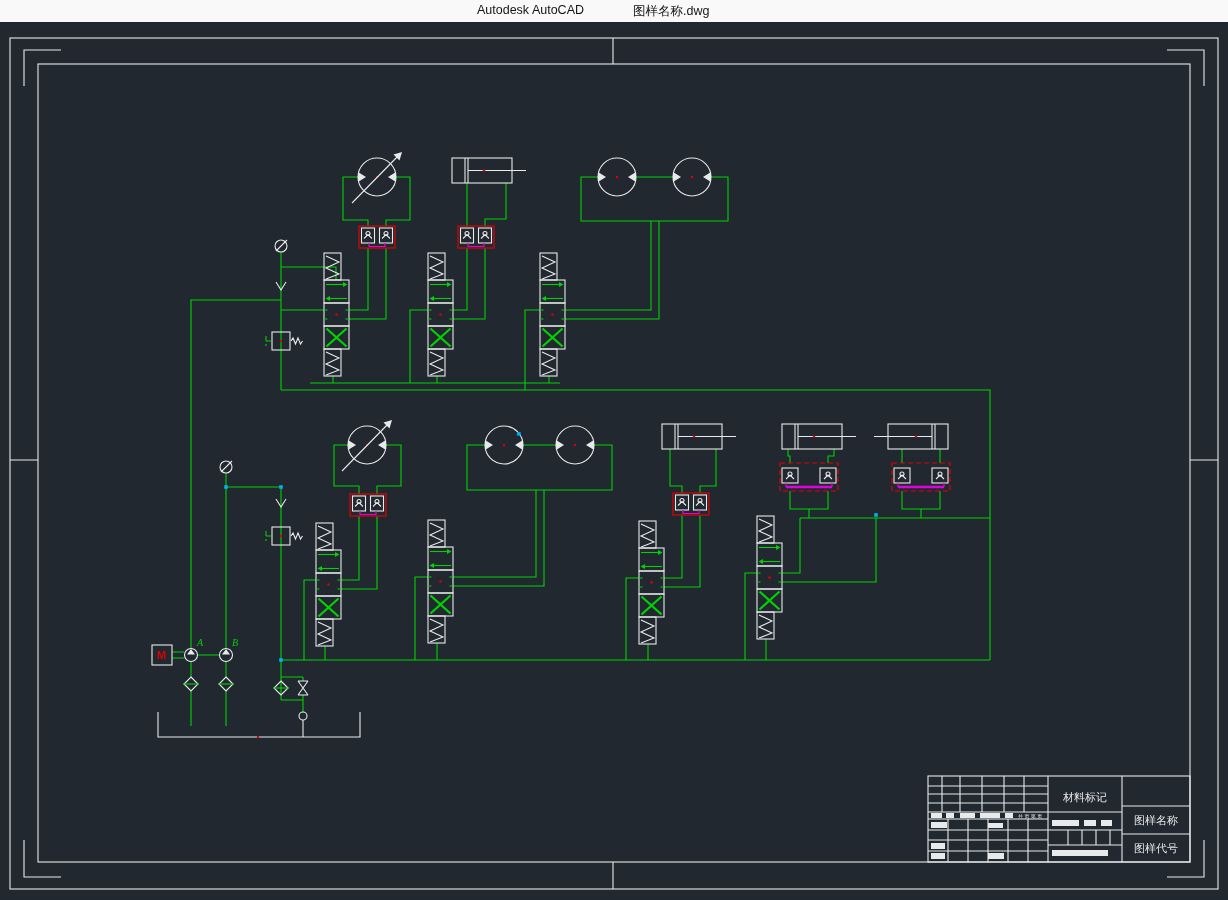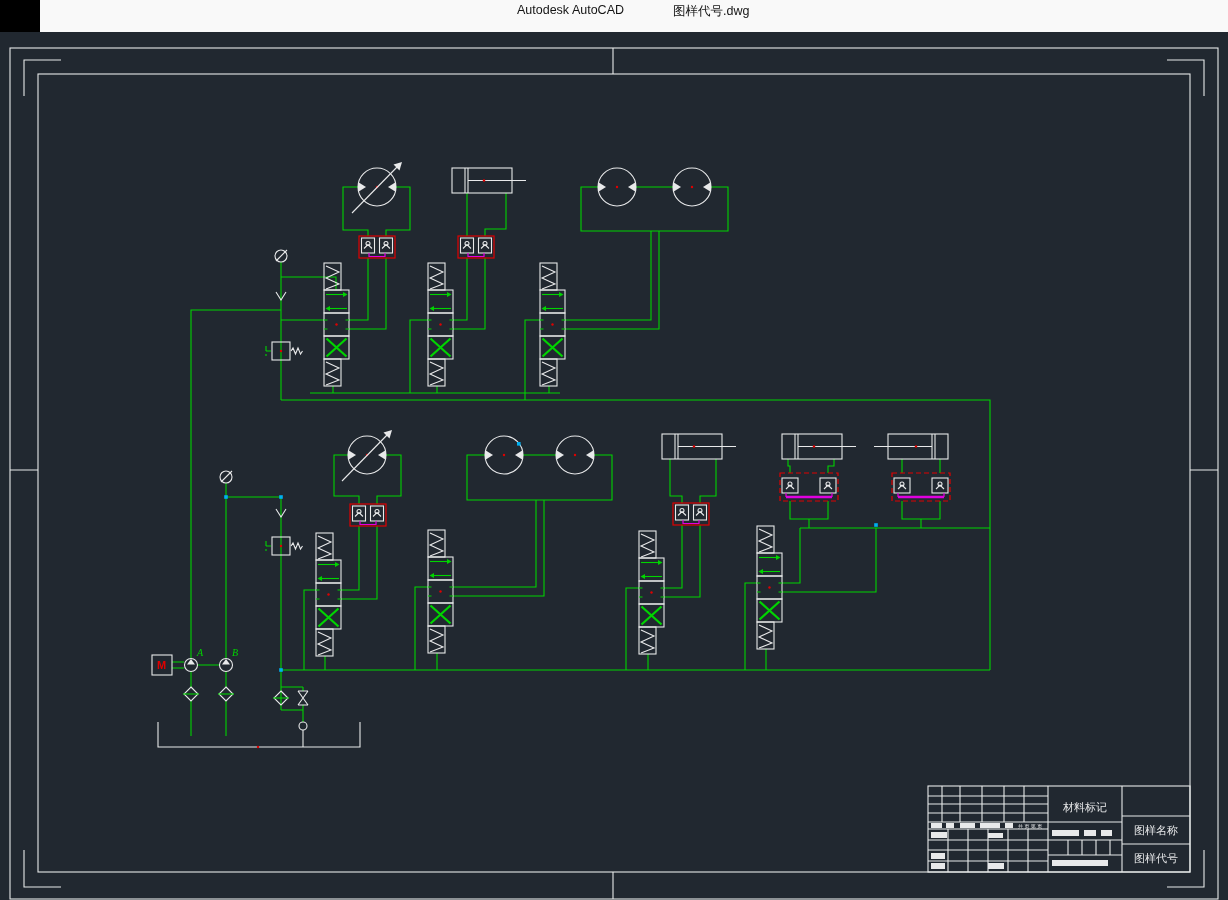--- a/index.html
+++ b/index.html
@@ -1,17 +1,17 @@
 <!DOCTYPE html>
 <html style="--canvas-bg: #212830; --line-green: #00d400; --line-white: #e8e9ea; --block-red: #e00000; --pilot-magenta: #e000e0; --grip-cyan: #00b0f0; --titlebar-bg: #f9f9f9; --titlebar-text: #141414;"><head>
 <meta charset="utf-8">
 <style>
   html,body{margin:0;padding:0;width:1228px;height:900px;overflow:hidden;background:#000;}
   body{font-family:"Liberation Sans", sans-serif;}
-  .titlebar{height:32px;background:var(--titlebar-bg);position:relative;margin-left:40px;}
+  .titlebar{height:22px;background:var(--titlebar-bg);position:relative;}
   .titlebar span{position:absolute;top:3px;font-size:12.5px;color:var(--titlebar-text);}
   .tb-app{left:477px;}
   .tb-doc{left:633px;}
   .canvas{width:1228px;height:878px;background:var(--canvas-bg);}
   svg{display:block;}
   .w{stroke:var(--line-white);fill:none;stroke-width:1.1;}
   .g{stroke:var(--line-green);fill:none;stroke-width:1.1;}
   .r{stroke:var(--block-red);fill:none;stroke-width:1.2;}
   .m{stroke:var(--pilot-magenta);fill:none;stroke-width:1.2;}
   .mT{stroke:var(--pilot-magenta);fill:none;stroke-width:2.6;}
@@ -24,21 +24,21 @@
   .tblock{fill:var(--line-white);font-size:11px;font-family:"Liberation Sans",sans-serif;}
   .tsmall{fill:var(--line-white);font-size:5px;font-family:"Liberation Sans",sans-serif;}
   .pumplbl{fill:var(--line-green);font-size:10px;font-style:italic;font-family:"Liberation Serif",serif;}
   .mlbl{fill:var(--block-red);font-size:11px;font-weight:bold;font-family:"Liberation Sans",sans-serif;}
 </style>
 </head>
 <body>
 
 <div class="titlebar">
   <span class="tb-app">Autodesk AutoCAD</span>
-  <span class="tb-doc">图样代号.dwg</span>
+  <span class="tb-doc">图样名称.dwg</span>
 </div>
 
 <div class="canvas">
 <svg width="1228" height="878" viewBox="0 22 1228 878" xmlns="http://www.w3.org/2000/svg">
 
 <defs>
   <g id="chkglyph">
     <circle cx="0" cy="-2" r="2" class="w"></circle>
     <path d="M-4,3 L0,-1 L4,3" class="w"></path>
   </g>

